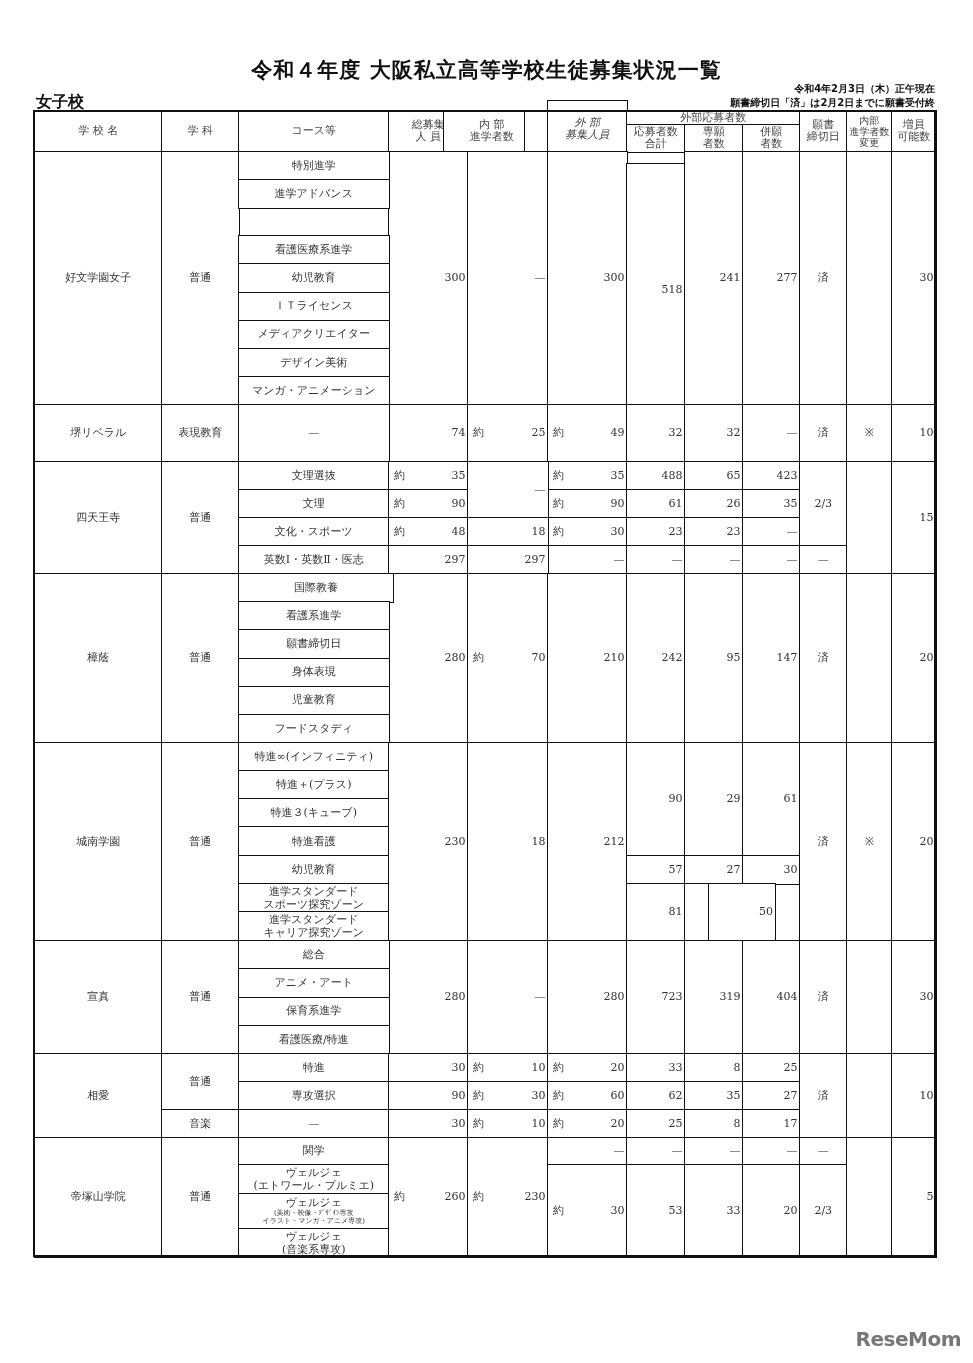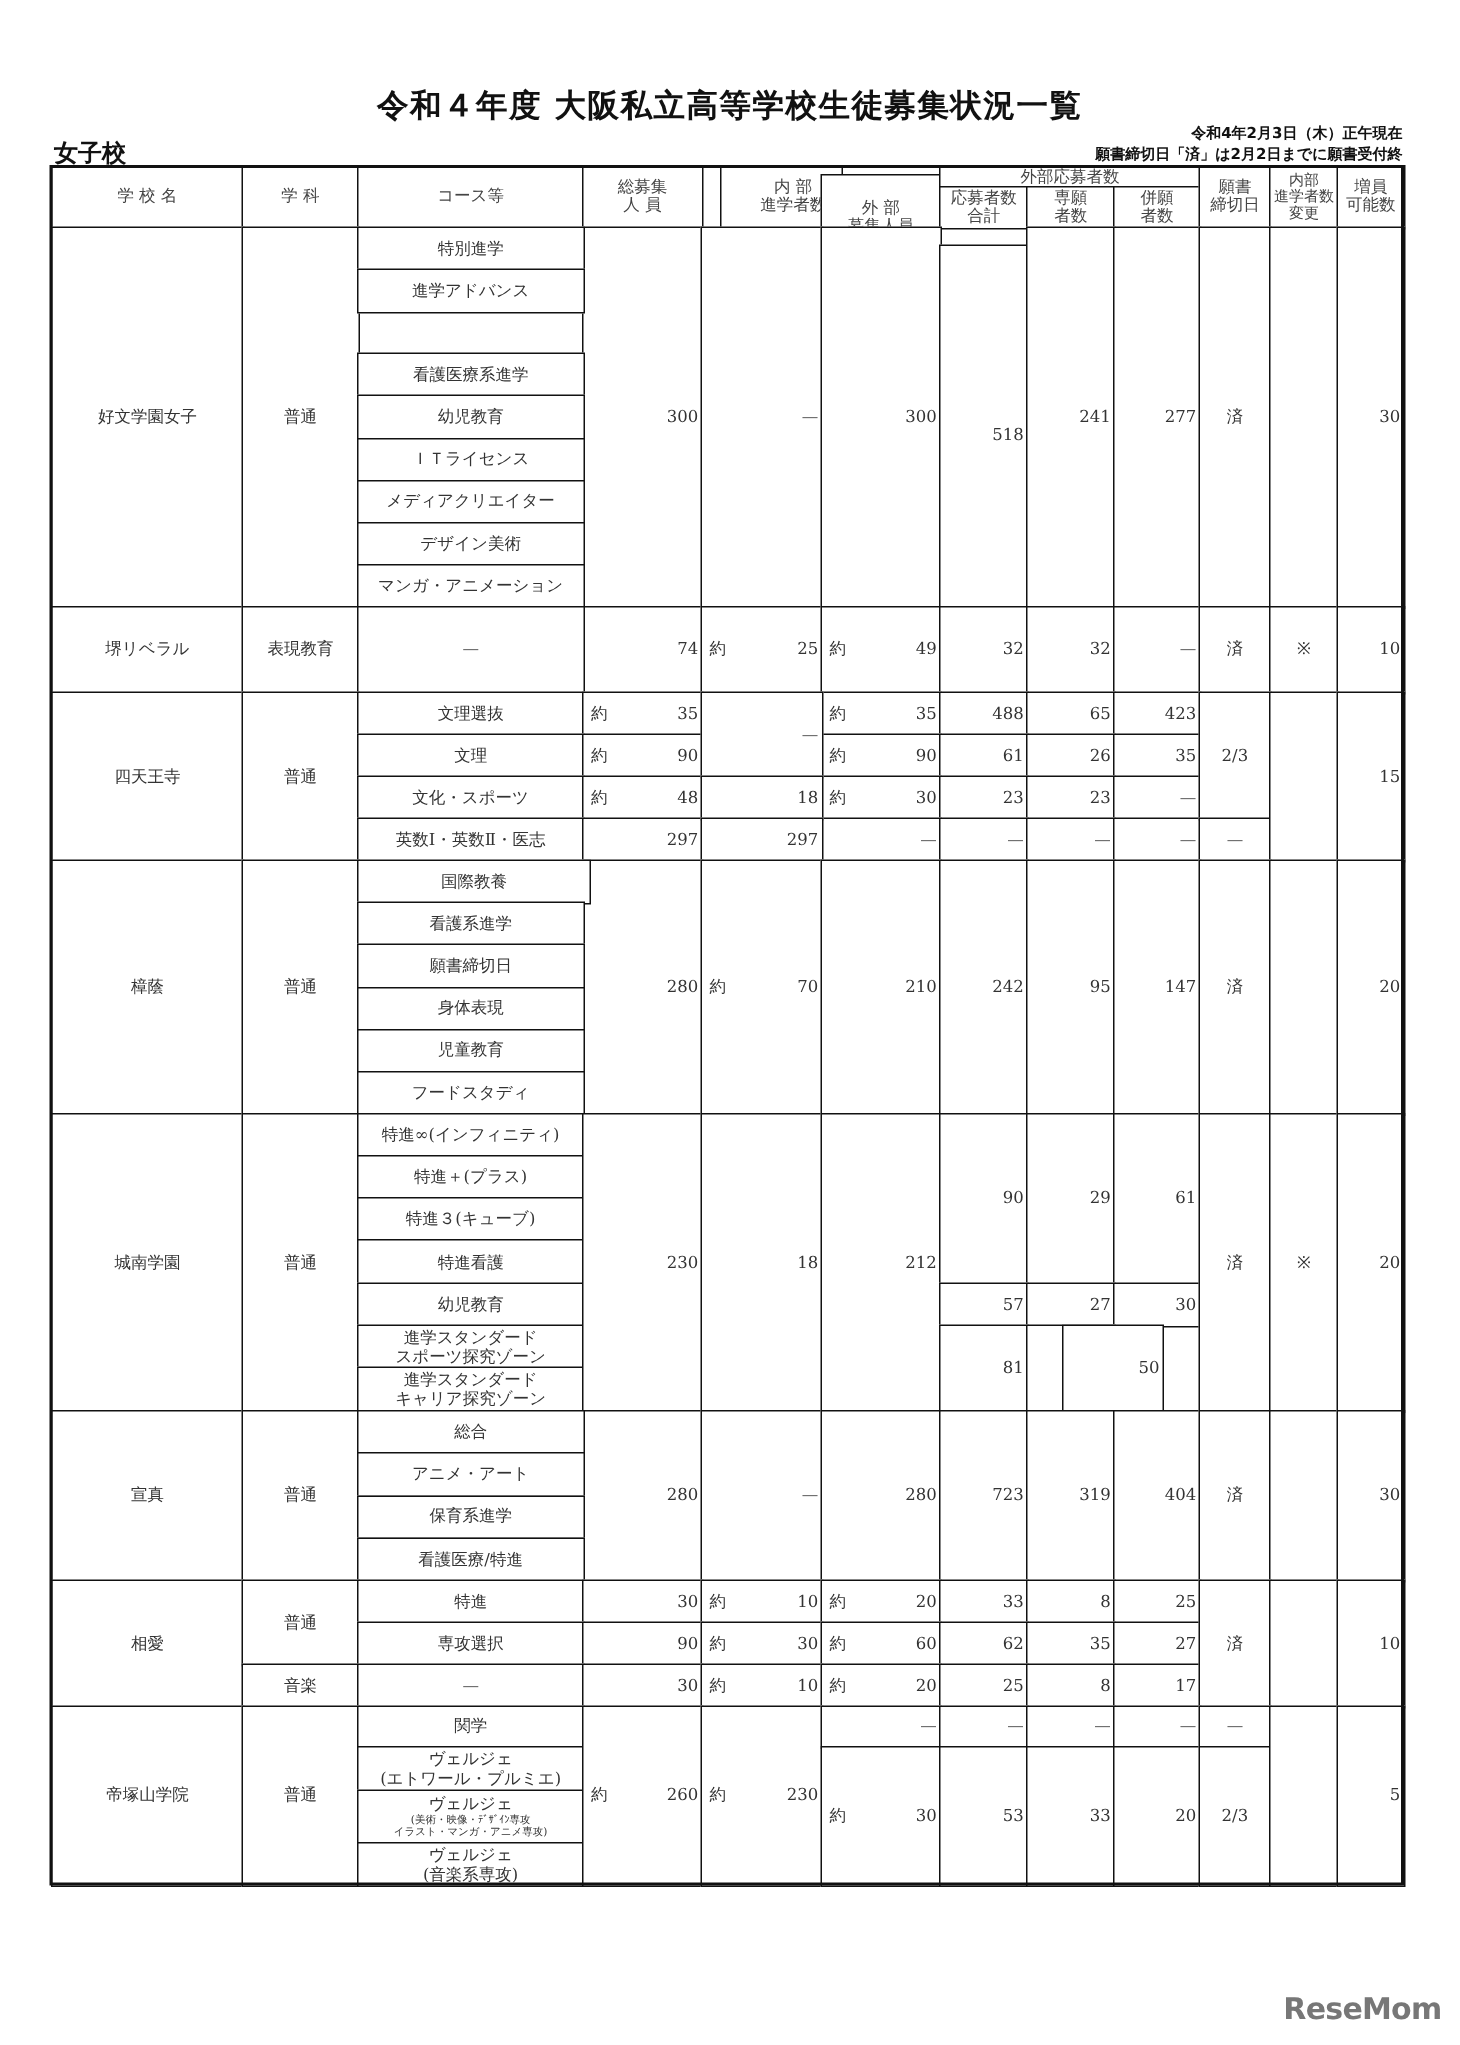--- a/index.html
+++ b/index.html
@@ -39,25 +39,25 @@
     <div class="c center hd" style="left: 161px; top: 110px; width: 78.5px; height: 42.5px;">
       <span>学 科</span>
     </div>
     <div class="c center hd" style="left: 238px; top: 110px; width: 151.5px; height: 42.5px;">
       <span>コース等</span>
     </div>
     <div class="c center hd ml" style="left: 388px; top: 110px; width: 80.5px; height: 42.5px;">
       <span>総募集</span>
       <span>人 員</span>
     </div>
-    <div class="c center hd ml" style="left: 480px; top: 110px; width: 81.5px; height: 42.5px; padding-left: 16px;">
+    <div class="c center hd ml" style="left: 443px; top: 110px; width: 81.5px; height: 42.5px; padding-left: 16px;">
       <span>内 部</span>
       <span>進学者数</span>
     </div>
-    <div class="c center hd ml" style="left: 547px; top: 116px; width: 80.5px; height: 58px;">
+    <div class="c center hd ml" style="left: 547px; top: 100px; width: 80.5px; height: 58px; font-style: italic;">
       <span>外 部</span>
       <span>募集人員</span>
     </div>
     <div class="c center hd" style="left: 626px; top: 110px; width: 174.5px; height: 15.5px;">
       <span>外部応募者数</span>
     </div>
     <div class="c center hd ml" style="left: 626px; top: 124px; width: 59.5px; height: 28.5px;">
       <span>応募者数</span>
       <span>合計</span>
     </div>

